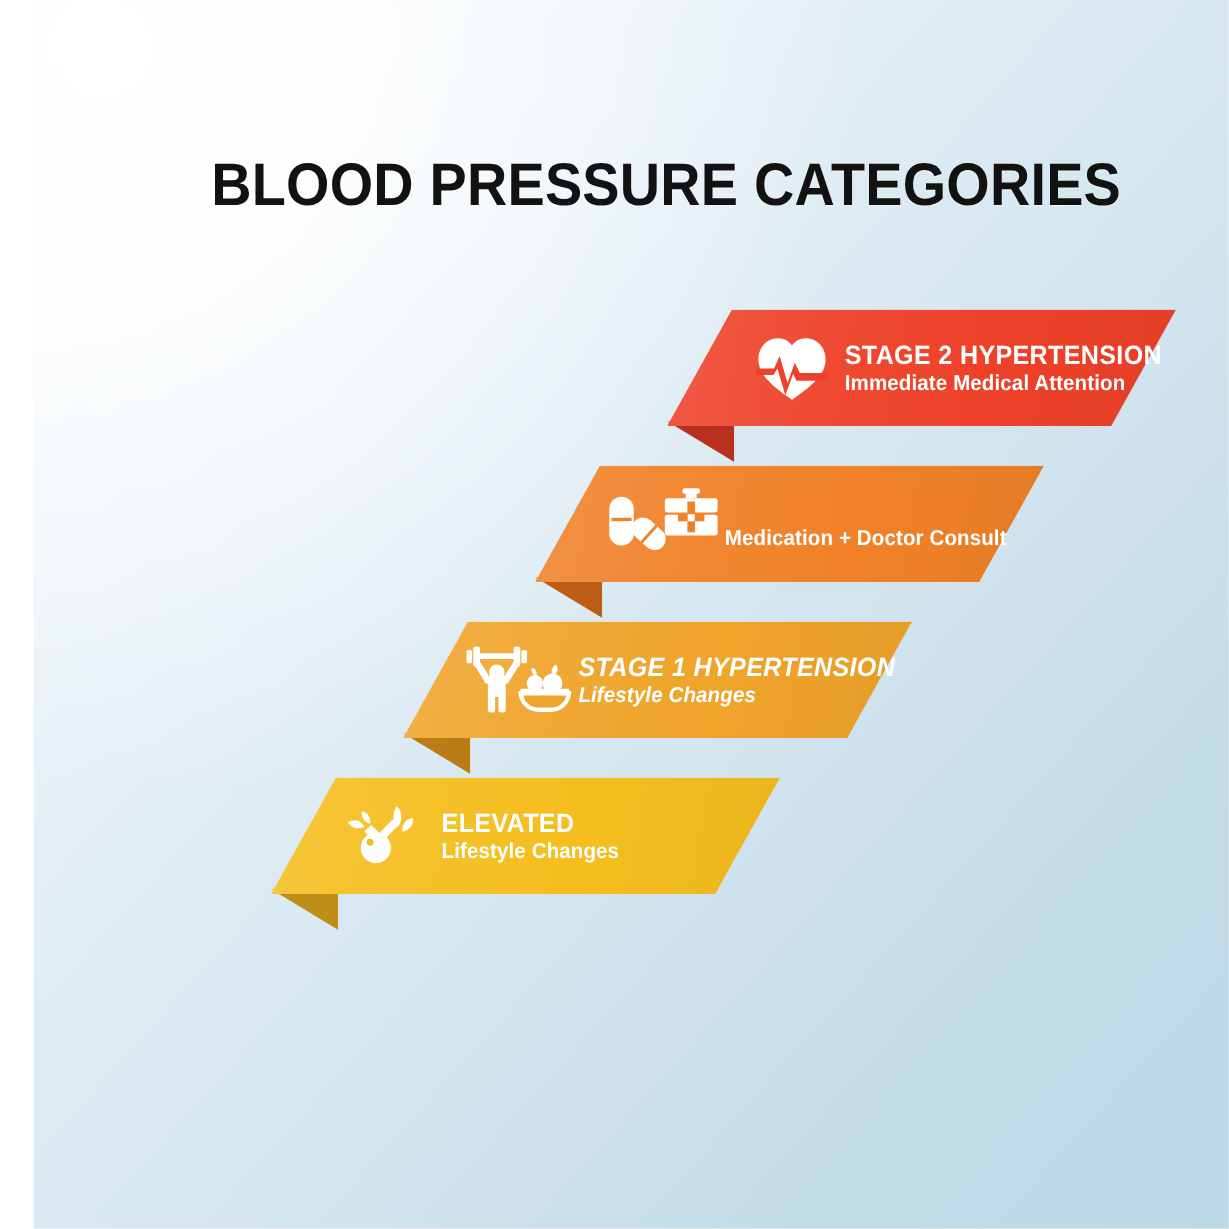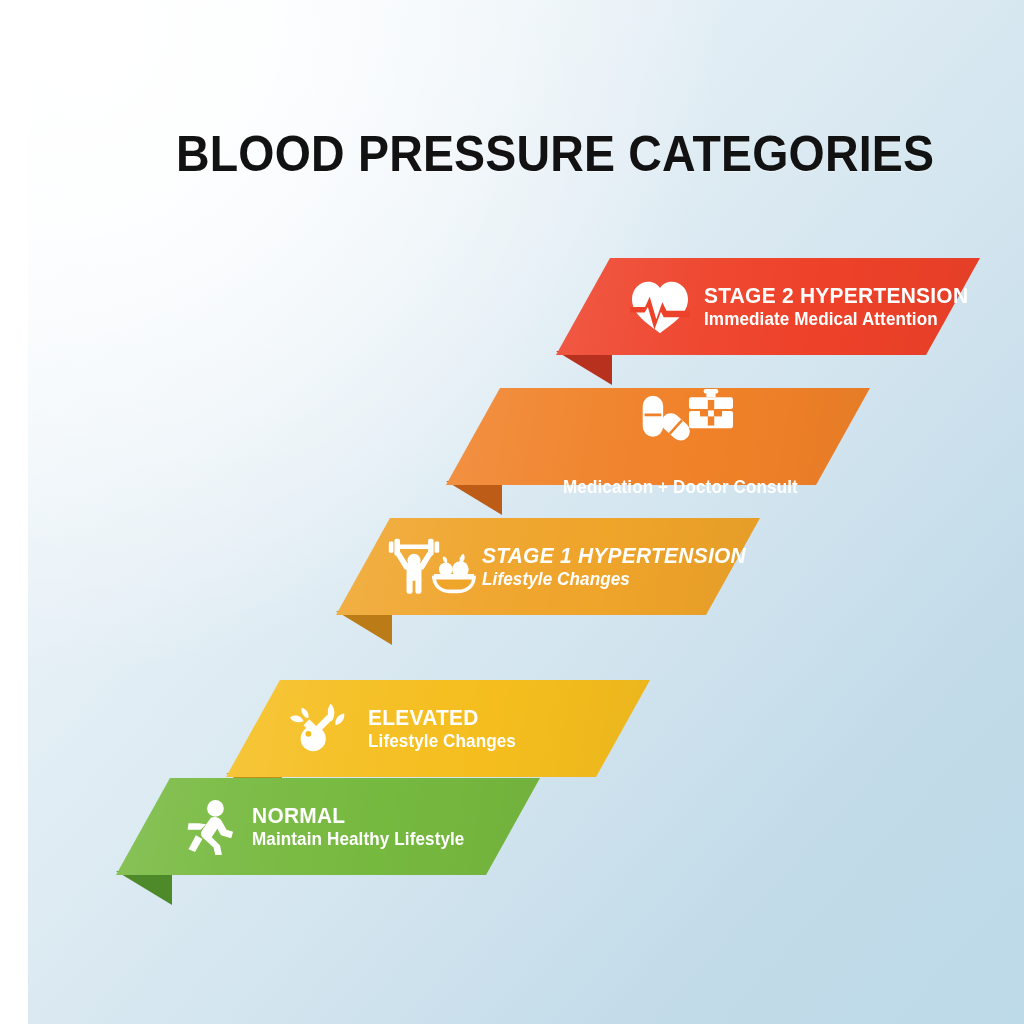--- a/index.html
+++ b/index.html
@@ -132,21 +132,21 @@
     transform-origin: left center;
     white-space: nowrap;
   }
 
   
   #banner-stage2     { left: 528px; top: 258px; width: 424px; }
   #banner-stage2 .content { left: 528px; width: 424px; left: 0; }
 
   #banner-medication { left: 418px; top: 388px; width: 424px; }
   #banner-stage1     { left: 308px; top: 518px; width: 424px; }
-  #banner-elevated   { left: 198px; top: 680px; width: 424px; }
+  #banner-elevated   { left: 198px; top: 648px; width: 424px; }
   #banner-normal     { left: 88px;  top: 778px; width: 424px; }
 
   .content { left: 0; width: 424px; }
 
   
   .icon-pair { position: relative; width: 96px; height: 62px; }
   .icon-pair .a { position: absolute; left: 0;  top: 6px; }
   .icon-pair .b { position: absolute; left: 48px; top: 0px; }
 
   .icon-pair2 { position: relative; width: 90px; height: 66px; }
@@ -181,21 +181,21 @@
           <div class="sub">Immediate Medical Attention</div>
         </div>
       </div>
     </div>
 
     <div class="banner" id="banner-medication">
       <div class="fold" style="background:#bd5c16;"></div>
       <div class="ribbon" style="background:#f08128;">
         <div class="sheen"></div>
       </div>
-      <div class="content" style="padding-left:58px; gap:4px;flex-direction:column;">
+      <div class="content" style="padding-left:58px; gap:4px;">
         <div class="icons icon-pair">
           <span class="a">
             <svg width="52" height="52" viewBox="0 0 56 56" aria-hidden="true">
               <rect x="4" y="2" width="22" height="44" rx="11" fill="#ffffff"></rect>
               <rect x="6" y="21" width="18" height="3" fill="#f08128"></rect>
               <g transform="rotate(42 38 34)">
                 <rect x="23" y="24" width="34" height="20" rx="10" fill="#ffffff"></rect>
                 <rect x="39" y="24" width="2.6" height="20" fill="#f08128"></rect>
               </g>
             </svg>
@@ -281,37 +281,15 @@
             </svg>
           </span>
         </div>
         <div class="texts">
           <div class="ttl">ELEVATED</div>
           <div class="sub">Lifestyle Changes</div>
         </div>
       </div>
     </div>
 
-    <div class="banner" id="banner-normal">
-      <div class="fold" style="background:#4f8a2a;"></div>
-      <div class="ribbon" style="background:#76b93f;">
-        <div class="sheen"></div>
-      </div>
-      <div class="content" style="padding-left:66px; gap:18px;">
-        <div class="icons">
-          <span>
-            <svg width="52" height="56" viewBox="0 0 56 60" aria-hidden="true">
-              <circle cx="36" cy="10" r="9" fill="#ffffff"></circle>
-              <path fill="#ffffff" d="M31 20c5-2 10 0 12 4l5 9 7 2-2 7-11-3-4-7-6 9 9 9 2 10-7 1-2-9-12-11c-2-2-2-5 0-8z"></path>
-              <path fill="#ffffff" d="M26 27l-6 6H6l1-7h11z"></path>
-              <path fill="#ffffff" d="M22 43l-8 14-7-3 8-15z"></path>
-            </svg>
-          </span>
-        </div>
-        <div class="texts">
-          <div class="ttl">NORMAL</div>
-          <div class="sub">Maintain Healthy Lifestyle</div>
-        </div>
-      </div>
-    </div>
 
   </div>
 </div>
 
 </body></html>

